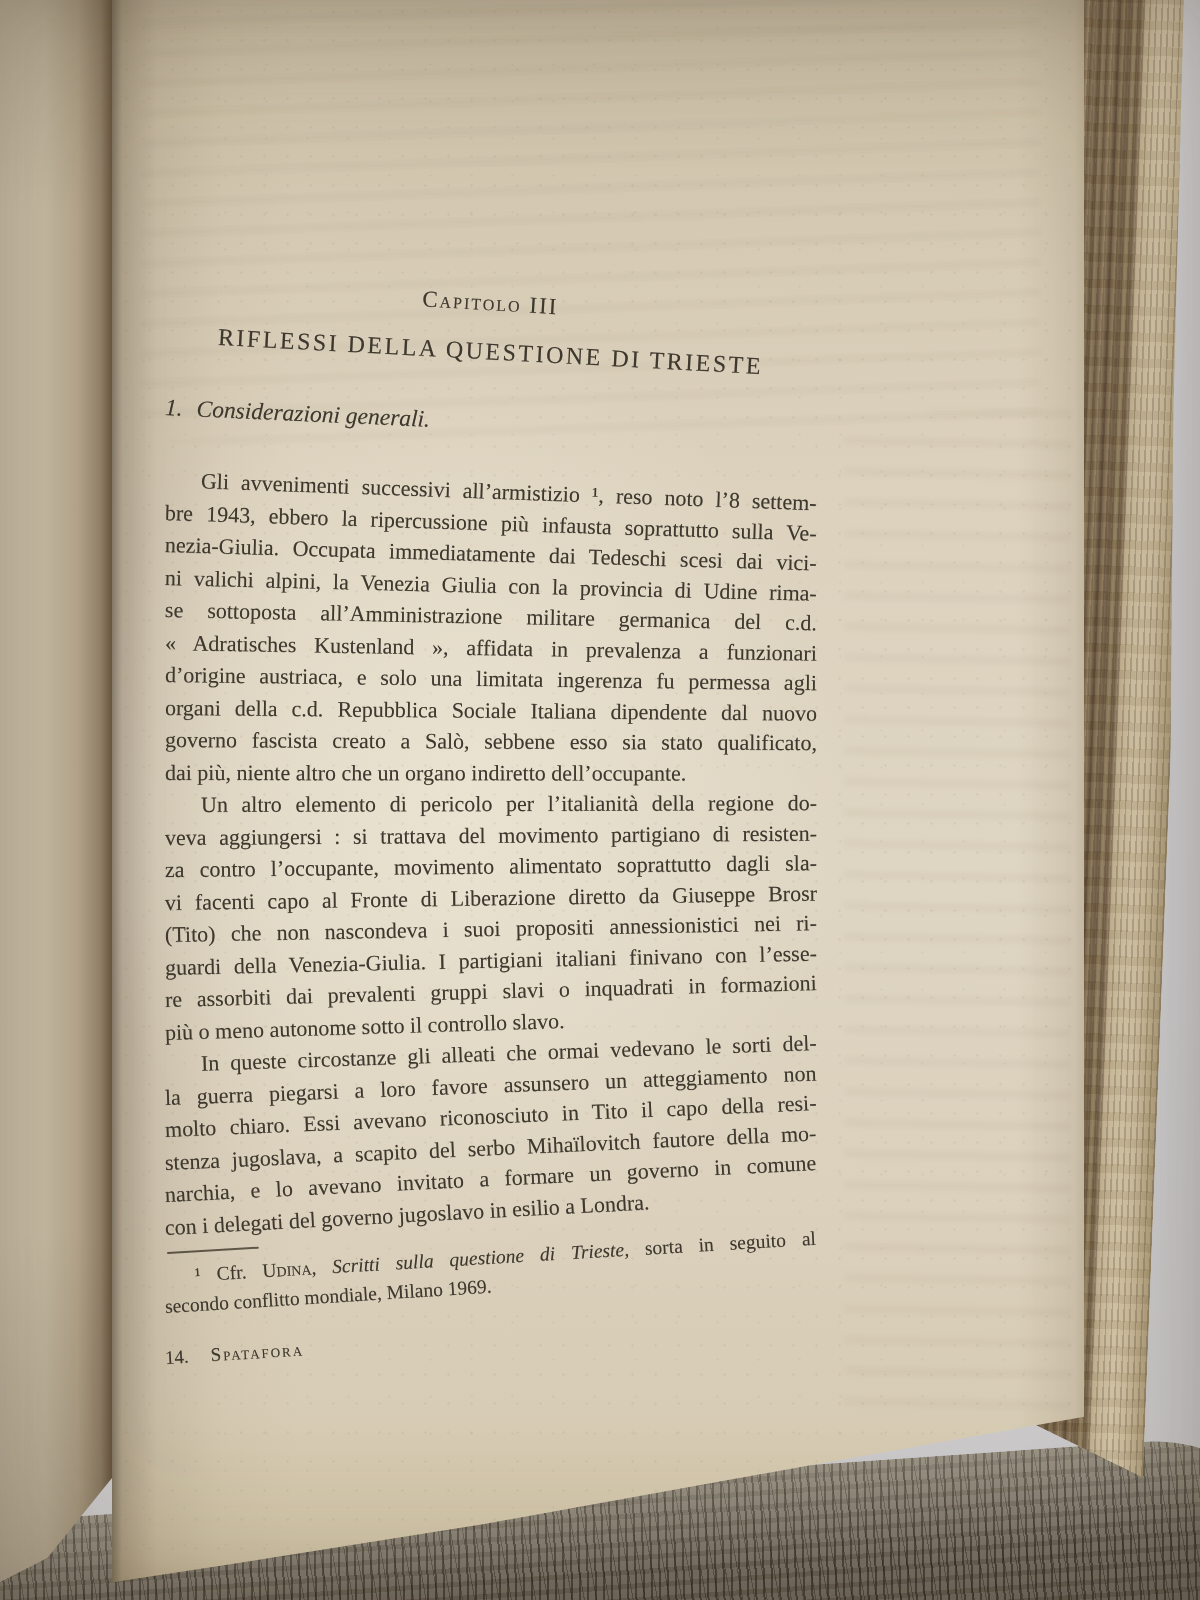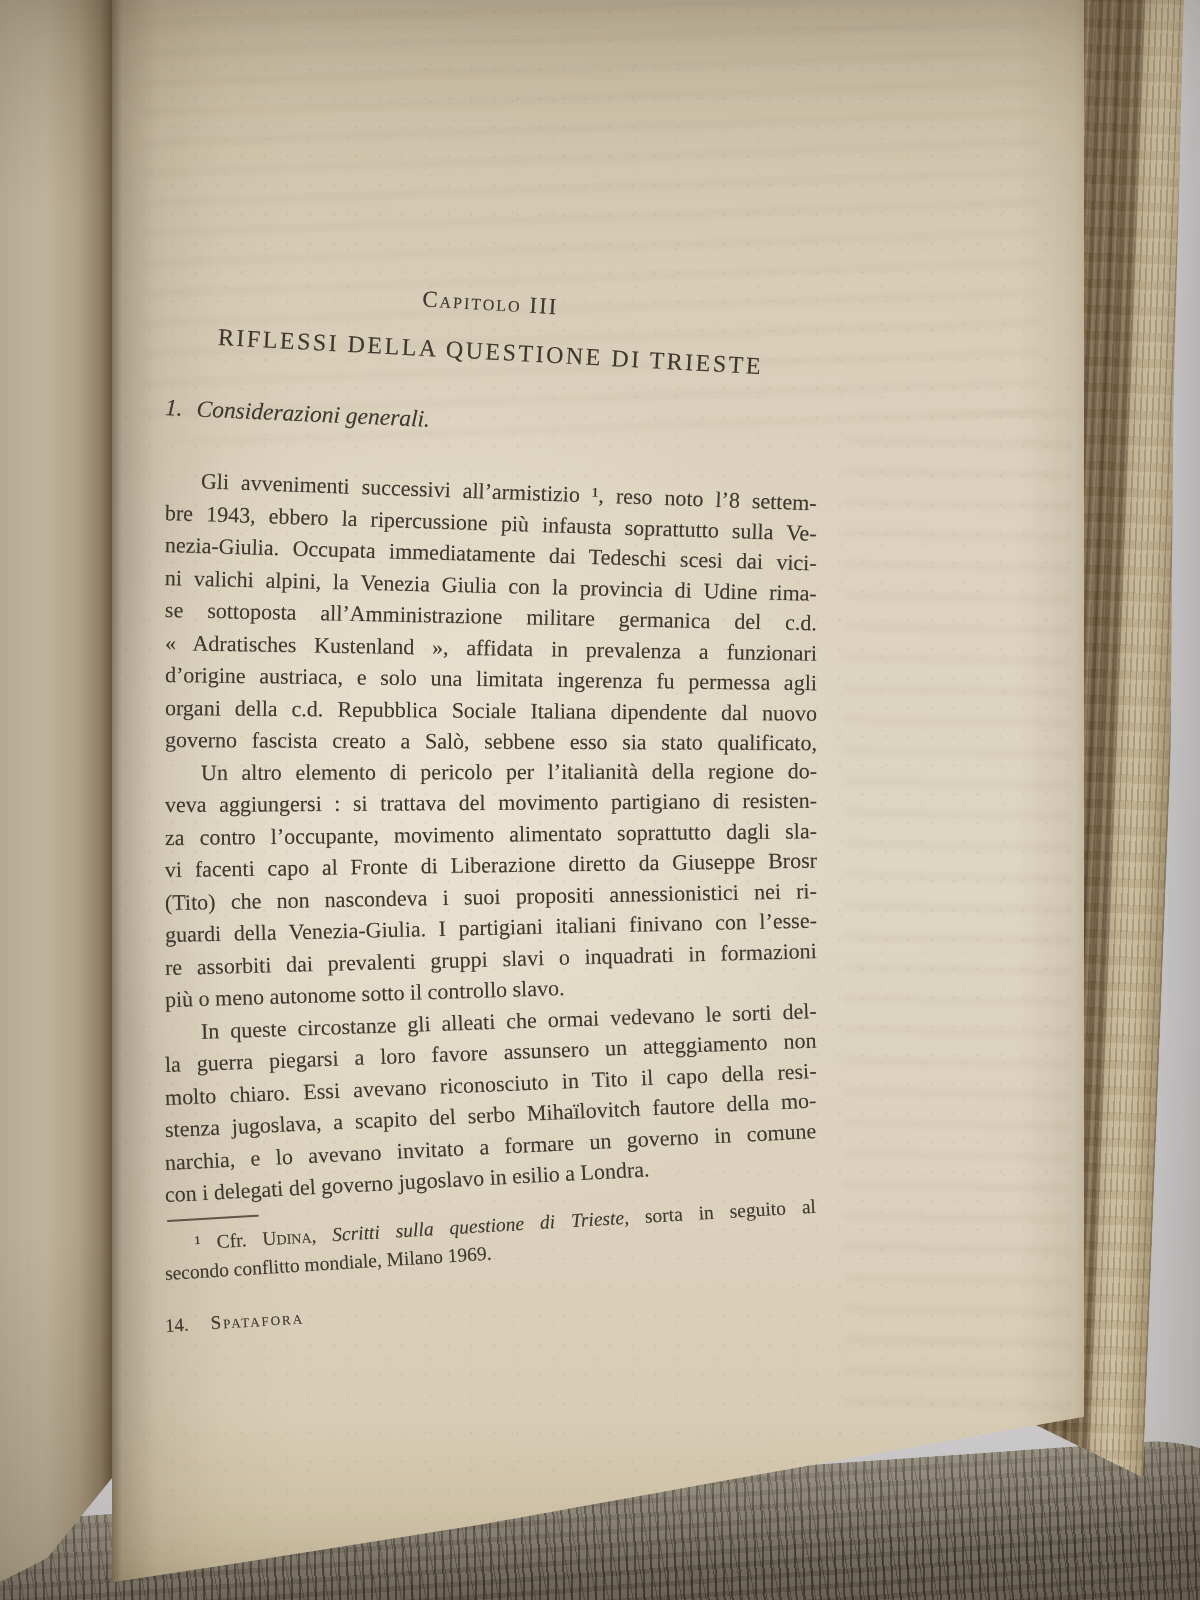--- a/index.html
+++ b/index.html
@@ -110,20 +110,21 @@
       <div class="body-text start">
           <div class="tline rotline first" style="transform: rotate(2.0488deg);">Gli avvenimenti successivi all’armistizio ¹, reso noto l’8 settem-</div>
           <div class="tline rotline" style="transform: rotate(1.8244deg);">bre 1943, ebbero la ripercussione più infausta soprattutto sulla Ve-</div>
           <div class="tline rotline" style="transform: rotate(1.6068deg);">nezia-Giulia. Occupata immediatamente dai Tedeschi scesi dai vici-</div>
           <div class="tline rotline" style="transform: rotate(1.3824deg);">ni valichi alpini, la Venezia Giulia con la provincia di Udine rima-</div>
           <div class="tline rotline" style="transform: rotate(1.1648deg);">se sottoposta all’Amministrazione militare germanica del c.d.</div>
           <div class="tline rotline" style="transform: rotate(0.9404deg);">« Adratisches Kustenland », affidata in prevalenza a funzionari</div>
           <div class="tline rotline" style="transform: rotate(0.7228deg);">d’origine austriaca, e solo una limitata ingerenza fu permessa agli</div>
           <div class="tline rotline" style="transform: rotate(0.4984deg);">organi della c.d. Repubblica Sociale Italiana dipendente dal nuovo</div>
           <div class="tline rotline" style="transform: rotate(0.2808deg);">governo fascista creato a Salò, sebbene esso sia stato qualificato,</div>
+          <div class="tline rotline last" style="transform: rotate(0.0564deg);">dai più, niente altro che un organo indiretto dell’occupante.</div>
         </div>
       <div class="body-text">
           <div class="tline rotline first" style="transform: rotate(-0.1612deg);">Un altro elemento di pericolo per l’italianità della regione do-</div>
           <div class="tline rotline" style="transform: rotate(-0.3856deg);">veva aggiungersi : si trattava del movimento partigiano di resisten-</div>
           <div class="tline rotline" style="transform: rotate(-0.6032deg);">za contro l’occupante, movimento alimentato soprattutto dagli sla-</div>
           <div class="tline rotline" style="transform: rotate(-0.8276deg);">vi facenti capo al Fronte di Liberazione diretto da Giuseppe Brosr</div>
           <div class="tline rotline" style="transform: rotate(-1.0452deg);">(Tito) che non nascondeva i suoi propositi annessionistici nei ri-</div>
           <div class="tline rotline" style="transform: rotate(-1.2696deg);">guardi della Venezia-Giulia. I partigiani italiani finivano con l’esse-</div>
           <div class="tline rotline" style="transform: rotate(-1.4872deg);">re assorbiti dai prevalenti gruppi slavi o inquadrati in formazioni</div>
           <div class="tline rotline last" style="transform: rotate(-1.7116deg);">più o meno autonome sotto il controllo slavo.</div>

